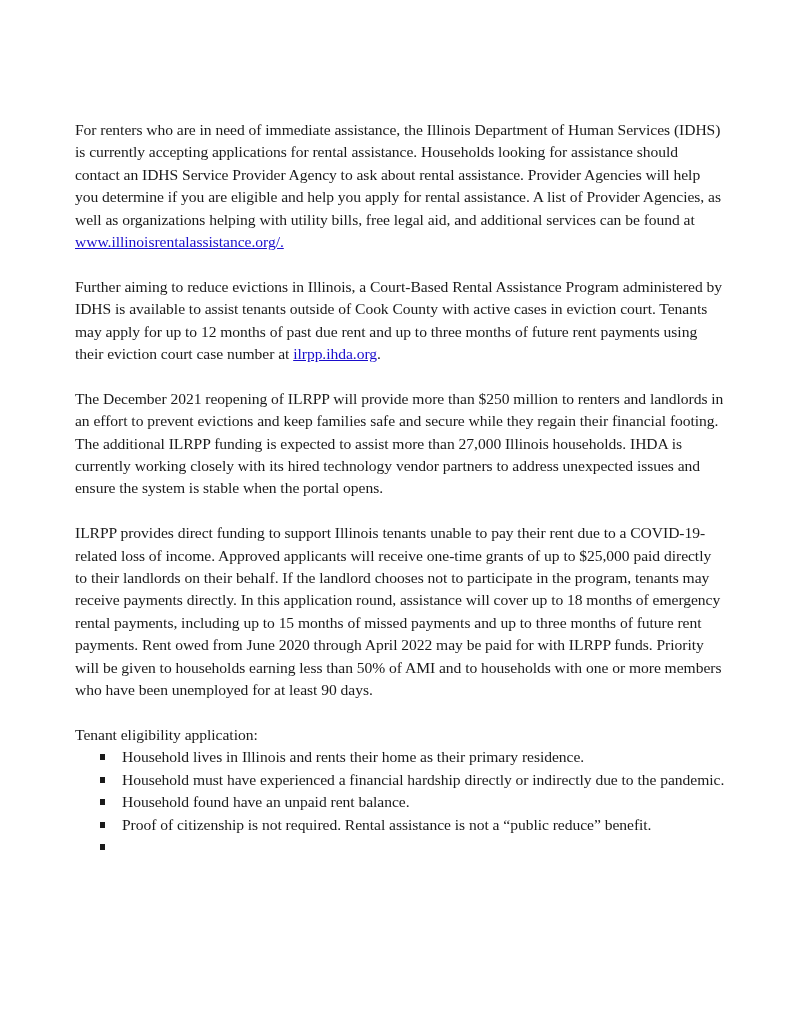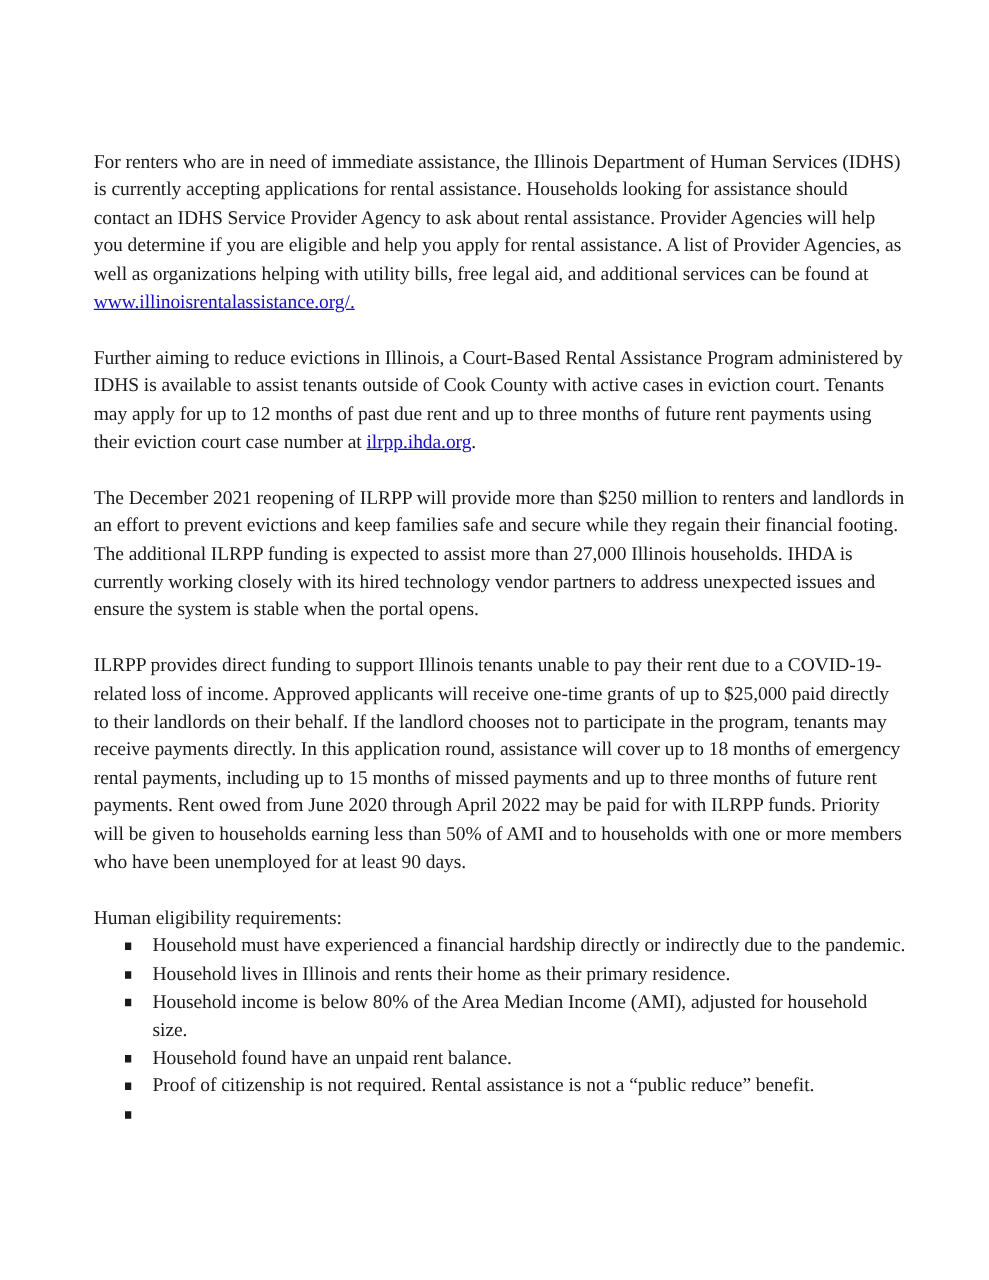--- a/index.html
+++ b/index.html
@@ -59,24 +59,23 @@
 <div class="page">
 
   <p class="para"><span>For renters who are in need of immediate assistance, the Illinois Department of Human Services (IDHS) is currently accepting applications for rental assistance. Households looking for assistance should contact an IDHS Service Provider Agency to ask about rental assistance. Provider Agencies will help you determine if you are eligible and help you apply for rental assistance. A list of Provider Agencies, as well as organizations helping with utility bills, free legal aid, and additional services can be found at </span><a class="link" href="#">www.illinoisrentalassistance.org/.</a><span></span></p>
 
   <p class="para"><span>Further aiming to reduce evictions in Illinois, a Court-Based Rental Assistance Program administered by IDHS is available to assist tenants outside of Cook County with active cases in eviction court. Tenants may apply for up to 12 months of past due rent and up to three months of future rent payments using their eviction court case number at </span><a class="link" href="#">ilrpp.ihda.org</a><span>.</span></p>
 
   <p class="para"><span>The December 2021 reopening of ILRPP will provide more than $250 million to renters and landlords in an effort to prevent evictions and keep families safe and secure while they regain their financial footing. The additional ILRPP funding is expected to assist more than 27,000 Illinois households. IHDA is currently working closely with its hired technology vendor partners to address unexpected issues and ensure the system is stable when the portal opens.</span></p>
 
   <p class="para"><span>ILRPP provides direct funding to support Illinois tenants unable to pay their rent due to a COVID-19-related loss of income. Approved applicants will receive one-time grants of up to $25,000 paid directly to their landlords on their behalf. If the landlord chooses not to participate in the program, tenants may receive payments directly. In this application round, assistance will cover up to 18 months of emergency rental payments, including up to 15 months of missed payments and up to three months of future rent payments. Rent owed from June 2020 through April 2022 may be paid for with ILRPP funds. Priority will be given to households earning less than 50% of AMI and to households with one or more members who have been unemployed for at least 90 days.</span></p>
 
-  <p class="list-heading">Human eligibility requirements:</p>
+  <p class="list-heading">Tenant eligibility application:</p>
 
   <ul class="req-list">
+    <li><span class="bullet"></span><span>Household lives in Illinois and rents their home as their primary residence.</span></li>
     <li><span class="bullet"></span><span>Household must have experienced a financial hardship directly or indirectly due to the pandemic.</span></li>
-    <li><span class="bullet"></span><span>Household lives in Illinois and rents their home as their primary residence.</span></li>
-    <li><span class="bullet"></span><span>Household income is below 80% of the Area Median Income (AMI), adjusted for household size.</span></li>
     <li><span class="bullet"></span><span>Household found have an unpaid rent balance.</span></li>
     <li><span class="bullet"></span><span>Proof of citizenship is not required. Rental assistance is not a “public reduce” benefit.</span></li>
     <li><span class="bullet"></span></li>
   </ul>
 
 </div>
 
 </body></html>

